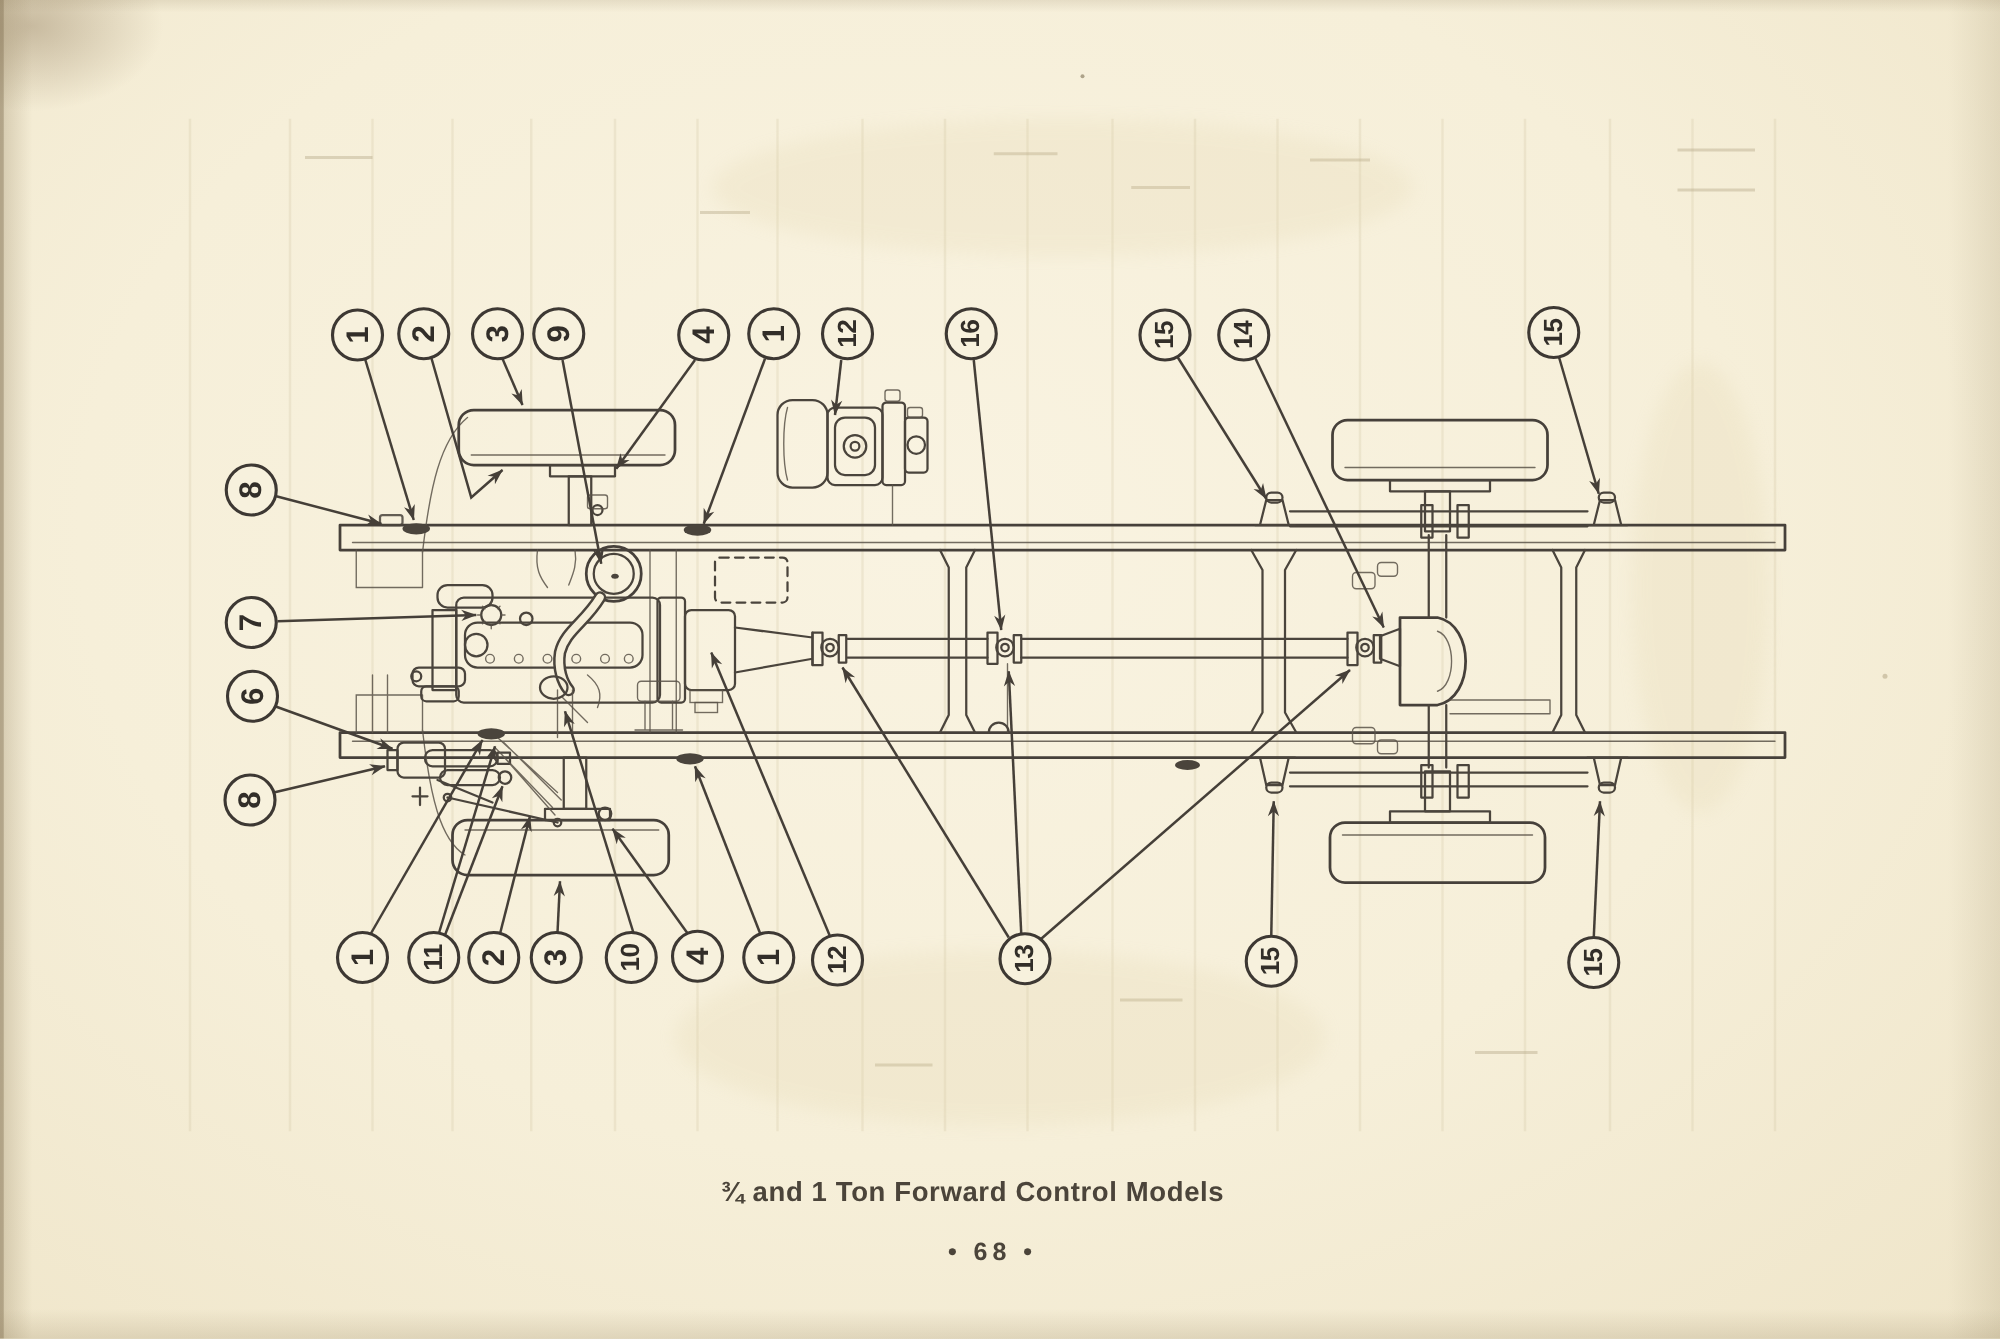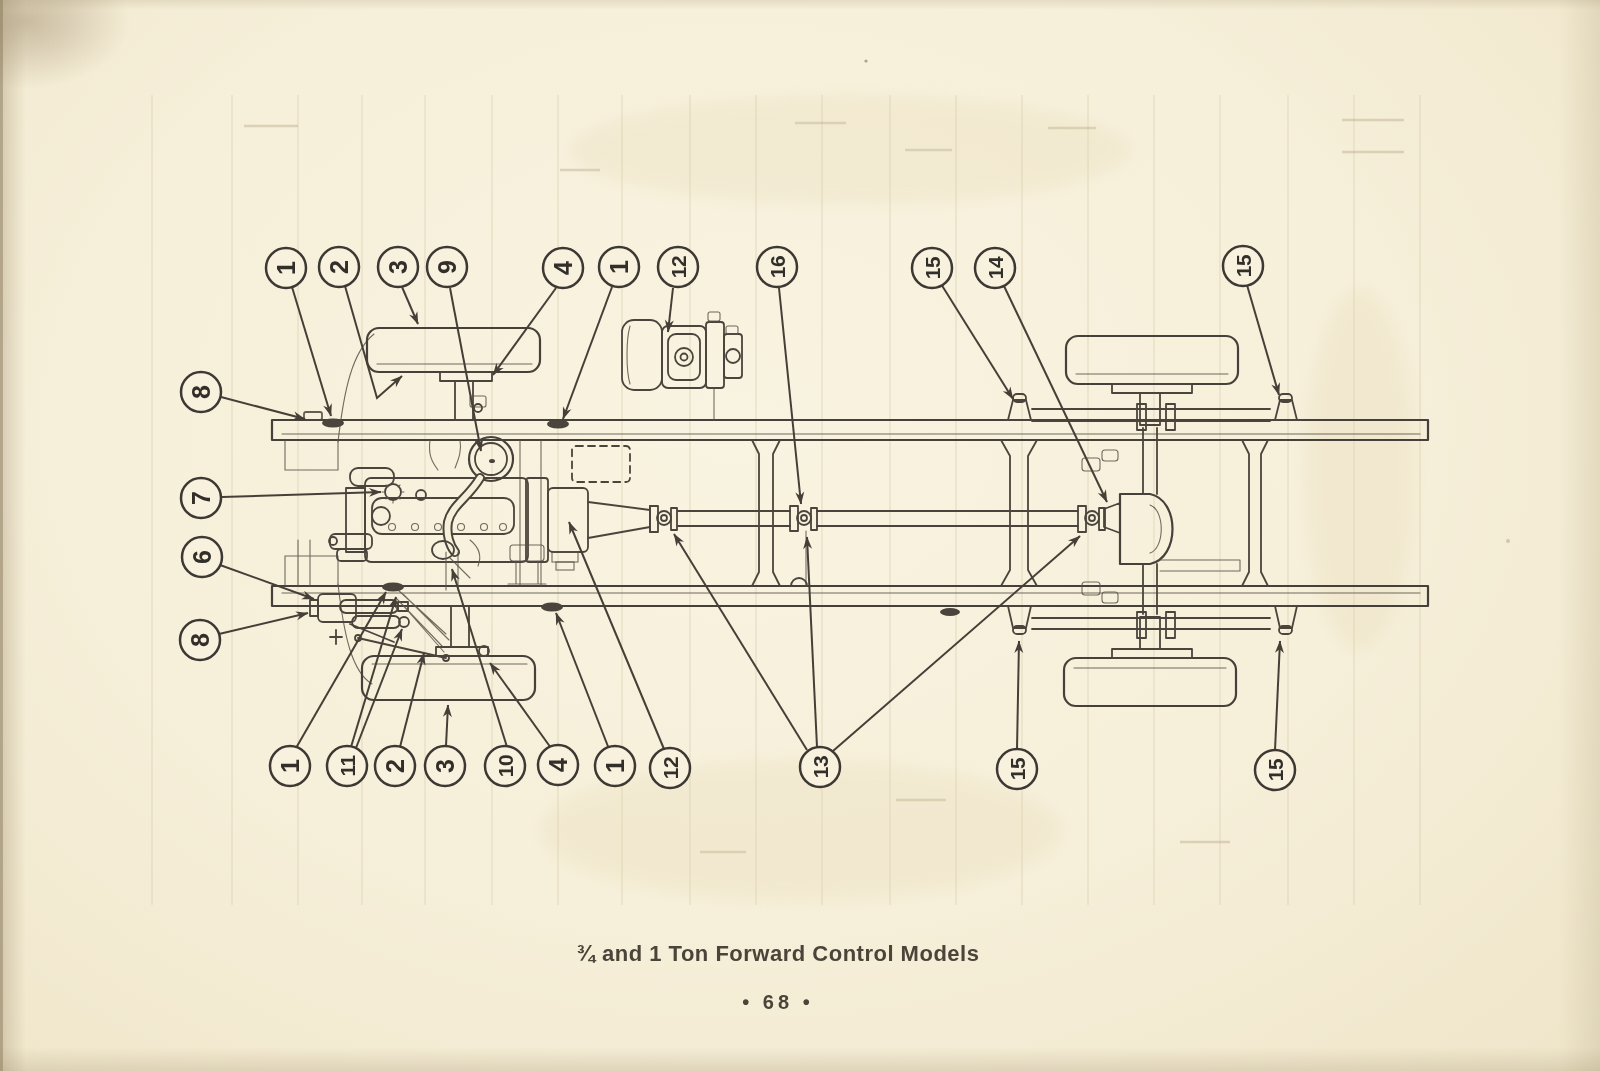--- a/index.html
+++ b/index.html
@@ -27,21 +27,21 @@
   .co text.d2{font-size:21px;letter-spacing:-0.5px;}
   .ghostv{stroke:#cfc3a0;stroke-width:2;opacity:.25;}
   .ghosth{stroke:#b5a888;stroke-width:2.5;opacity:.42;}
   .ghostblob{fill:#dccc9f;opacity:.17;}
   .caption{
     position:absolute;left:0;top:941px;width:1556px;text-align:center;
     color:#4b443a;font-weight:bold;font-size:22px;letter-spacing:.5px;
   }
   .pageno{
     position:absolute;left:0;top:991px;width:1556px;text-align:center;
-    color:#4b443a;font-weight:bold;font-size:20px;letter-spacing:4px;
+    color:#4b443a;font-weight:bold;font-size:20px;letter-spacing:4px;padding-left:16px;
   }
 </style>
 </head>
 <body>
 
 <div class="page">
 
   <svg class="diagram" width="1600" height="1071" viewBox="0 0 1600 1071">
     <defs>
       <marker id="ah" markerWidth="14" markerHeight="10" refX="12.5" refY="5" orient="auto" markerUnits="userSpaceOnUse">

